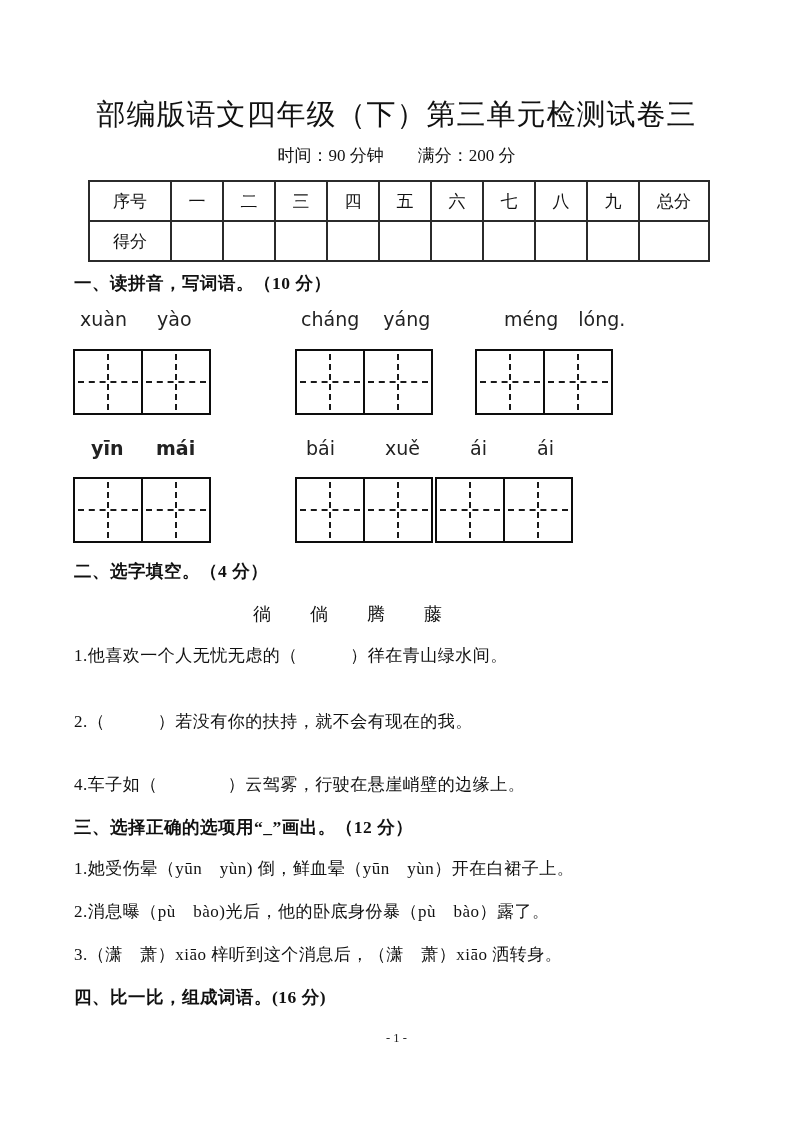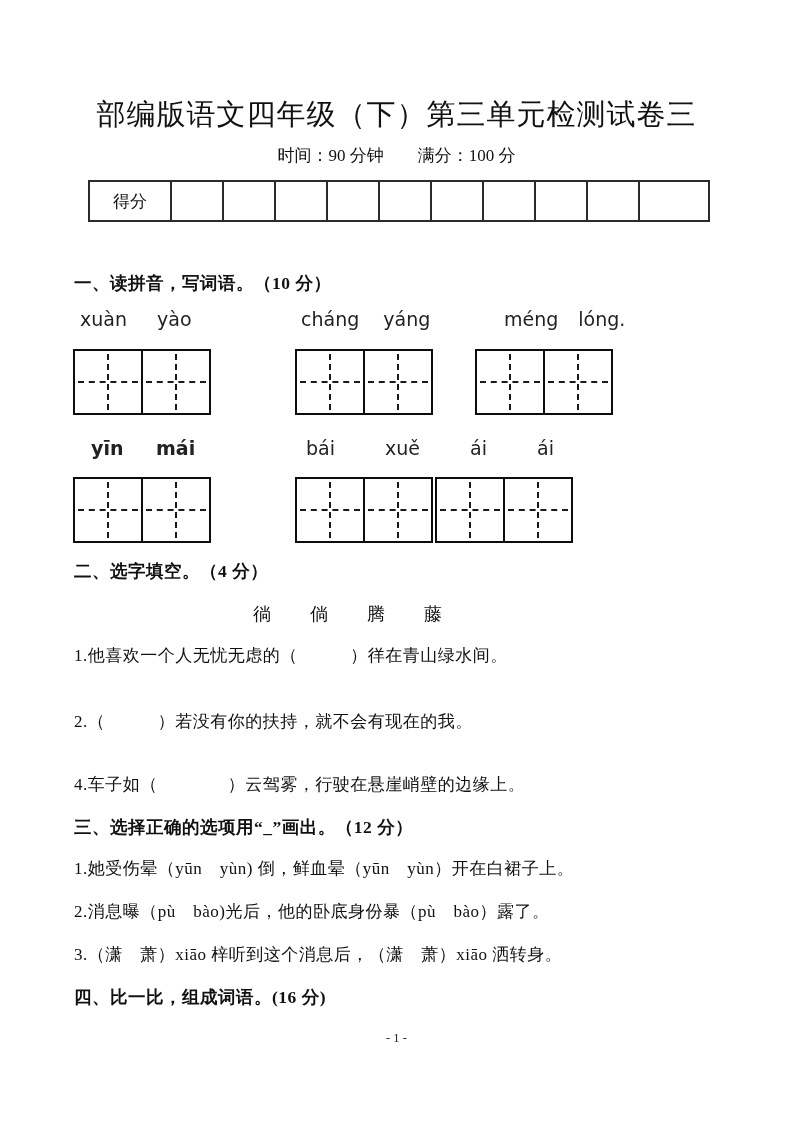--- a/index.html
+++ b/index.html
@@ -110,37 +110,50 @@
     color:#222;
     white-space:pre;
   }
 </style>
 </head>
 <body>
 
 <div class="page">
 
   <div class="abs title">部编版语文四年级（下）第三单元检测试卷三</div>
-  <div class="abs subtitle">时间：90 分钟　　满分：100 分</div>
+  <div class="abs subtitle">时间：90 分钟　　满分：200 分</div>
 
   <table class="score">
     <colgroup>
       <col class="c-first">
         <col class="c-num">
         <col class="c-num">
         <col class="c-num">
         <col class="c-num">
       <col class="c-num">
         <col class="c-num">
         <col class="c-num">
         <col class="c-num">
         <col class="c-num">
       <col class="c-last">
     </colgroup>
     <tbody>
+      <tr>
+        <td>序号</td>
+        <td>一</td>
+        <td>二</td>
+        <td>三</td>
+        <td>四</td>
+        <td>五</td>
+        <td>六</td>
+        <td>七</td>
+        <td>八</td>
+        <td>九</td>
+        <td>总分</td>
+      </tr>
       <tr>
         <td>得分</td>
         <td></td>
         <td></td>
         <td></td>
         <td></td>
         <td></td>
         <td></td>
         <td></td>
         <td></td>

